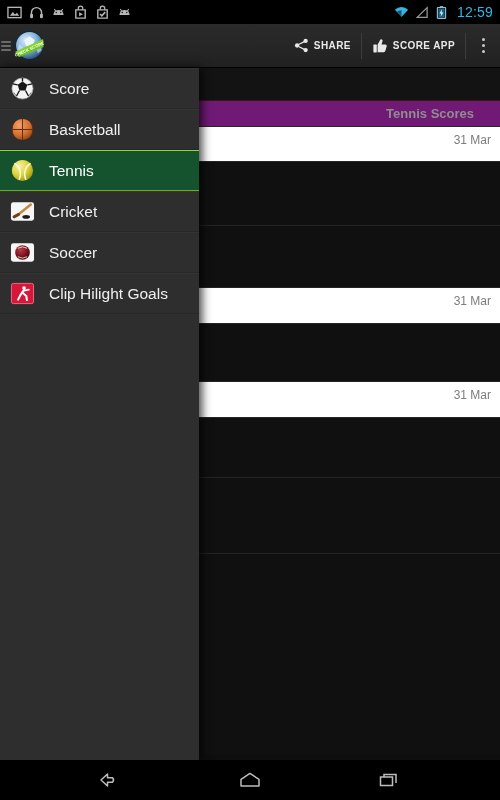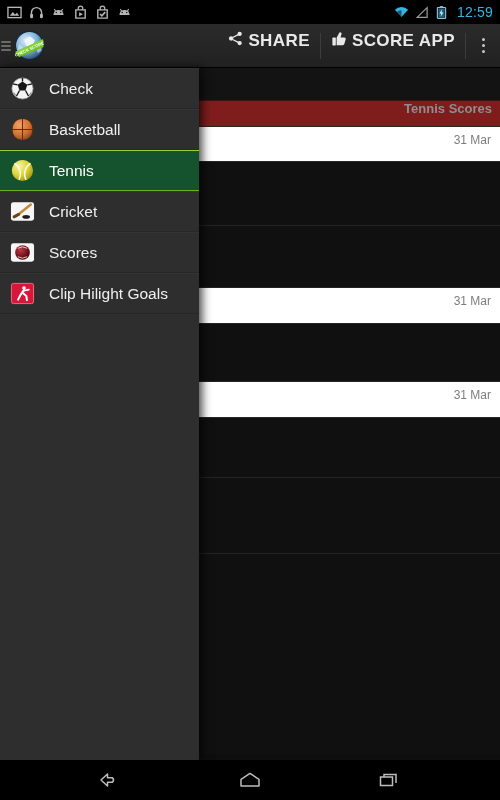--- a/index.html
+++ b/index.html
@@ -36,40 +36,40 @@
     width:10px; margin-left:1px; display:flex; flex-direction:column; gap:2px;
   }
   .hamburger i { display:block; height:2px; background:#6a6a6a; border-radius:1px; }
   .applogo { width:31px; height:31px; margin-left:3px; position:relative; flex:none; }
   .apptitle {
     color:#f2f2f2; font-size:17px; margin-left:11px;
     white-space:nowrap; font-weight:400;
   }
   .ab-actions { margin-left:auto; display:flex; align-items:center; height:44px; }
   .ab-btn {
-    display:flex; align-items:flex-start; gap:5px; height:30px;
-    padding:0 10px; color:#e9e9e9; font-size:17px;
+    display:flex; align-items:center; gap:5px; height:30px;
+    padding:0 10px; color:#e9e9e9; font-size:10px;
     font-weight:bold; letter-spacing:0.4px; white-space:nowrap;
   }
   .ab-sep { width:1px; height:26px; background:#3d3d3d; }
   .ab-overflow {
     width:34px; height:44px; display:flex; flex-direction:column;
     align-items:center; justify-content:center; gap:3px;
   }
   .ab-overflow b { width:3px; height:3px; background:#c9c9c9; border-radius:50%; display:block; }
 
   
   .content {
     position:absolute; top:68px; left:0; width:500px; height:692px;
     background:#0e0e0e; overflow:hidden;
   }
   .cnt-topband { height:33px; background:#131313; border-bottom:1px solid #3a1710; }
   .cnt-header {
-    height:26px; display:flex; align-items:flex-start; justify-content:flex-end;
-    padding-right:8px; background:#7f1d1d;
+    height:26px; display:flex; align-items:center; justify-content:flex-end;
+    padding-right:26px; background:#701a75;
     border-bottom:1px solid #262626;
   }
   .cnt-header span { color:#8e8e8e; font-size:13px; font-weight:bold; }
   .cnt-row {
     position:relative; border-bottom:1px solid #262626; background:#ffffff;text-align:right;
   }
   .cnt-row .rtext {
     position:absolute; left:4px; top:6px; color:#8a8a8a; font-size:12px;
   }
   .cnt-row .rdate {
@@ -252,21 +252,21 @@
     <div class="dr-item">
       <div class="dr-ico">
         <svg viewBox="0 0 26 26" width="25" height="25">
           <circle cx="13" cy="13" r="11" fill="#f4f4f4" stroke="#9a9a9a" stroke-width="0.8"></circle>
           <path d="M13 5.6 L18 9.2 L16.1 15.1 H9.9 L8 9.2 Z" fill="#171717"></path>
           <path d="M13 2 L13 5.6 M18 9.2 L23.4 8.2 M16.1 15.1 L19.2 20.8 M9.9 15.1 L6.8 20.8 M8 9.2 L2.6 8.2" stroke="#171717" stroke-width="1.4" fill="none"></path>
           <path d="M3.4 15.8 A10 10 0 0 0 7 21.4 L6.8 20.8" fill="#171717" opacity="0.85"></path>
           <path d="M22.6 15.8 A10 10 0 0 1 19 21.4 L19.2 20.8" fill="#171717" opacity="0.85"></path>
         </svg>
       </div>
-      <span class="dr-label">Check</span>
+      <span class="dr-label">Score</span>
     </div>
 
     <div class="dr-item">
       <div class="dr-ico">
         <svg viewBox="0 0 26 26" width="25" height="25">
           <defs>
             <radialGradient id="bb" cx="36%" cy="30%" r="78%">
               <stop offset="0%" stop-color="#f2a169"></stop>
               <stop offset="60%" stop-color="#d4702f"></stop>
               <stop offset="100%" stop-color="#8c4214"></stop>
@@ -321,21 +321,21 @@
               <stop offset="0%" stop-color="#b8404a"></stop>
               <stop offset="60%" stop-color="#7c1220"></stop>
               <stop offset="100%" stop-color="#3a060e"></stop>
             </radialGradient>
           </defs>
           <circle cx="13" cy="13" r="7.6" fill="url(#cb)"></circle>
           <path d="M8.2 8.6 A9 9 0 0 1 17.8 8.6" fill="none" stroke="#f0e4cf" stroke-width="0.9"></path>
           <path d="M8.2 17.4 A9 9 0 0 0 17.8 17.4" fill="none" stroke="#f0e4cf" stroke-width="0.9"></path>
         </svg>
       </div>
-      <span class="dr-label">Scores</span>
+      <span class="dr-label">Soccer</span>
     </div>
 
     <div class="dr-item">
       <div class="dr-ico">
         <svg viewBox="0 0 26 26" width="25" height="25">
           <rect x="1.5" y="2.5" width="23" height="21" rx="2" fill="#d6173a"></rect>
           <rect x="1.5" y="2.5" width="23" height="21" rx="2" fill="none" stroke="#f06a84" stroke-width="1"></rect>
           <circle cx="14.6" cy="7.4" r="1.9" fill="#ffffff"></circle>
           <path d="M14.2 9.6 L11 14.4 L8.4 19.4" stroke="#ffffff" stroke-width="2.1" fill="none" stroke-linecap="round"></path>
           <path d="M13.4 12.4 L17 15.6 L17.6 19.8" stroke="#ffffff" stroke-width="2.1" fill="none" stroke-linecap="round"></path>

